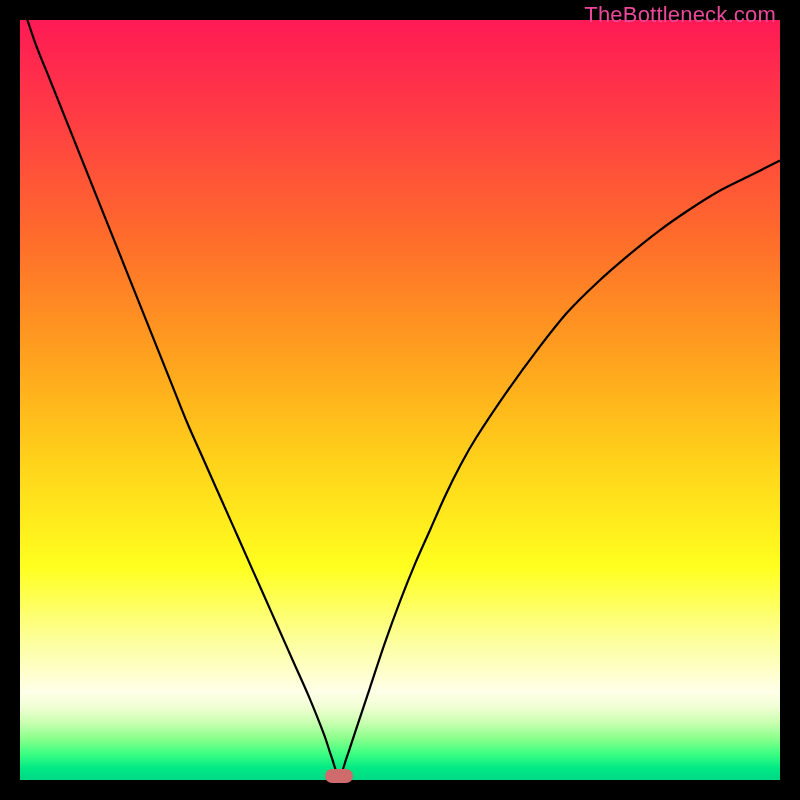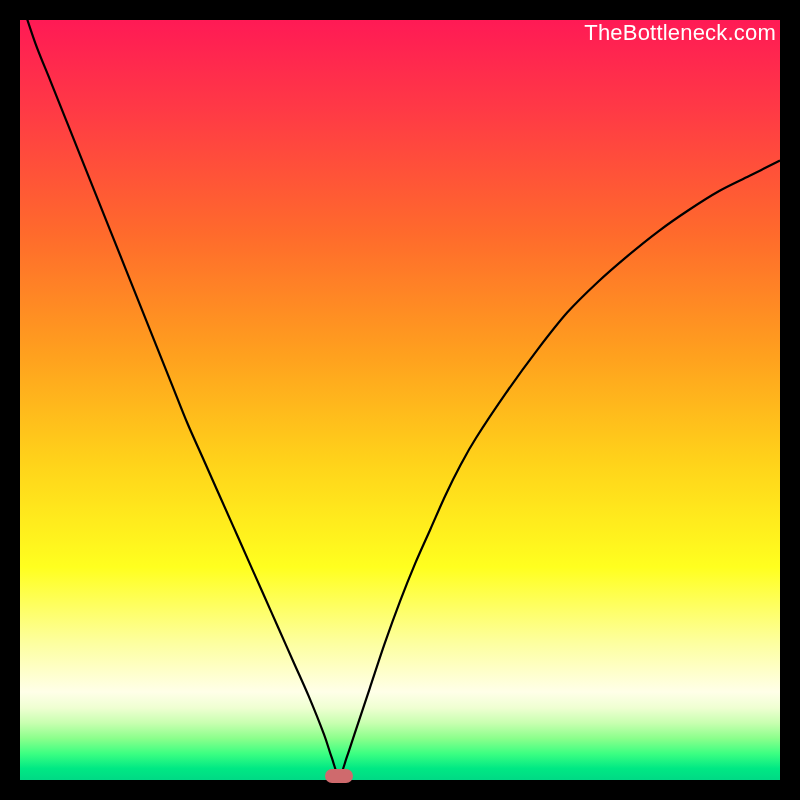--- a/index.html
+++ b/index.html
@@ -21,23 +21,23 @@
   }
   .plot {
     position: absolute;
     left: 0;
     top: 0;
     width: 760px;
     height: 760px;
   }
   .watermark {
     position: absolute;
-    top: 20px;
+    top: 2px;
     right: 24px;
-    color: #ffffff;
+    color: #ec4899;
     font-size: 22px;
     font-weight: 500;
     letter-spacing: 0.2px;
   }
   .marker {
     position: absolute;
     width: 28px;
     height: 14px;
     background: #cf6a6d;
     border-radius: 7px;

